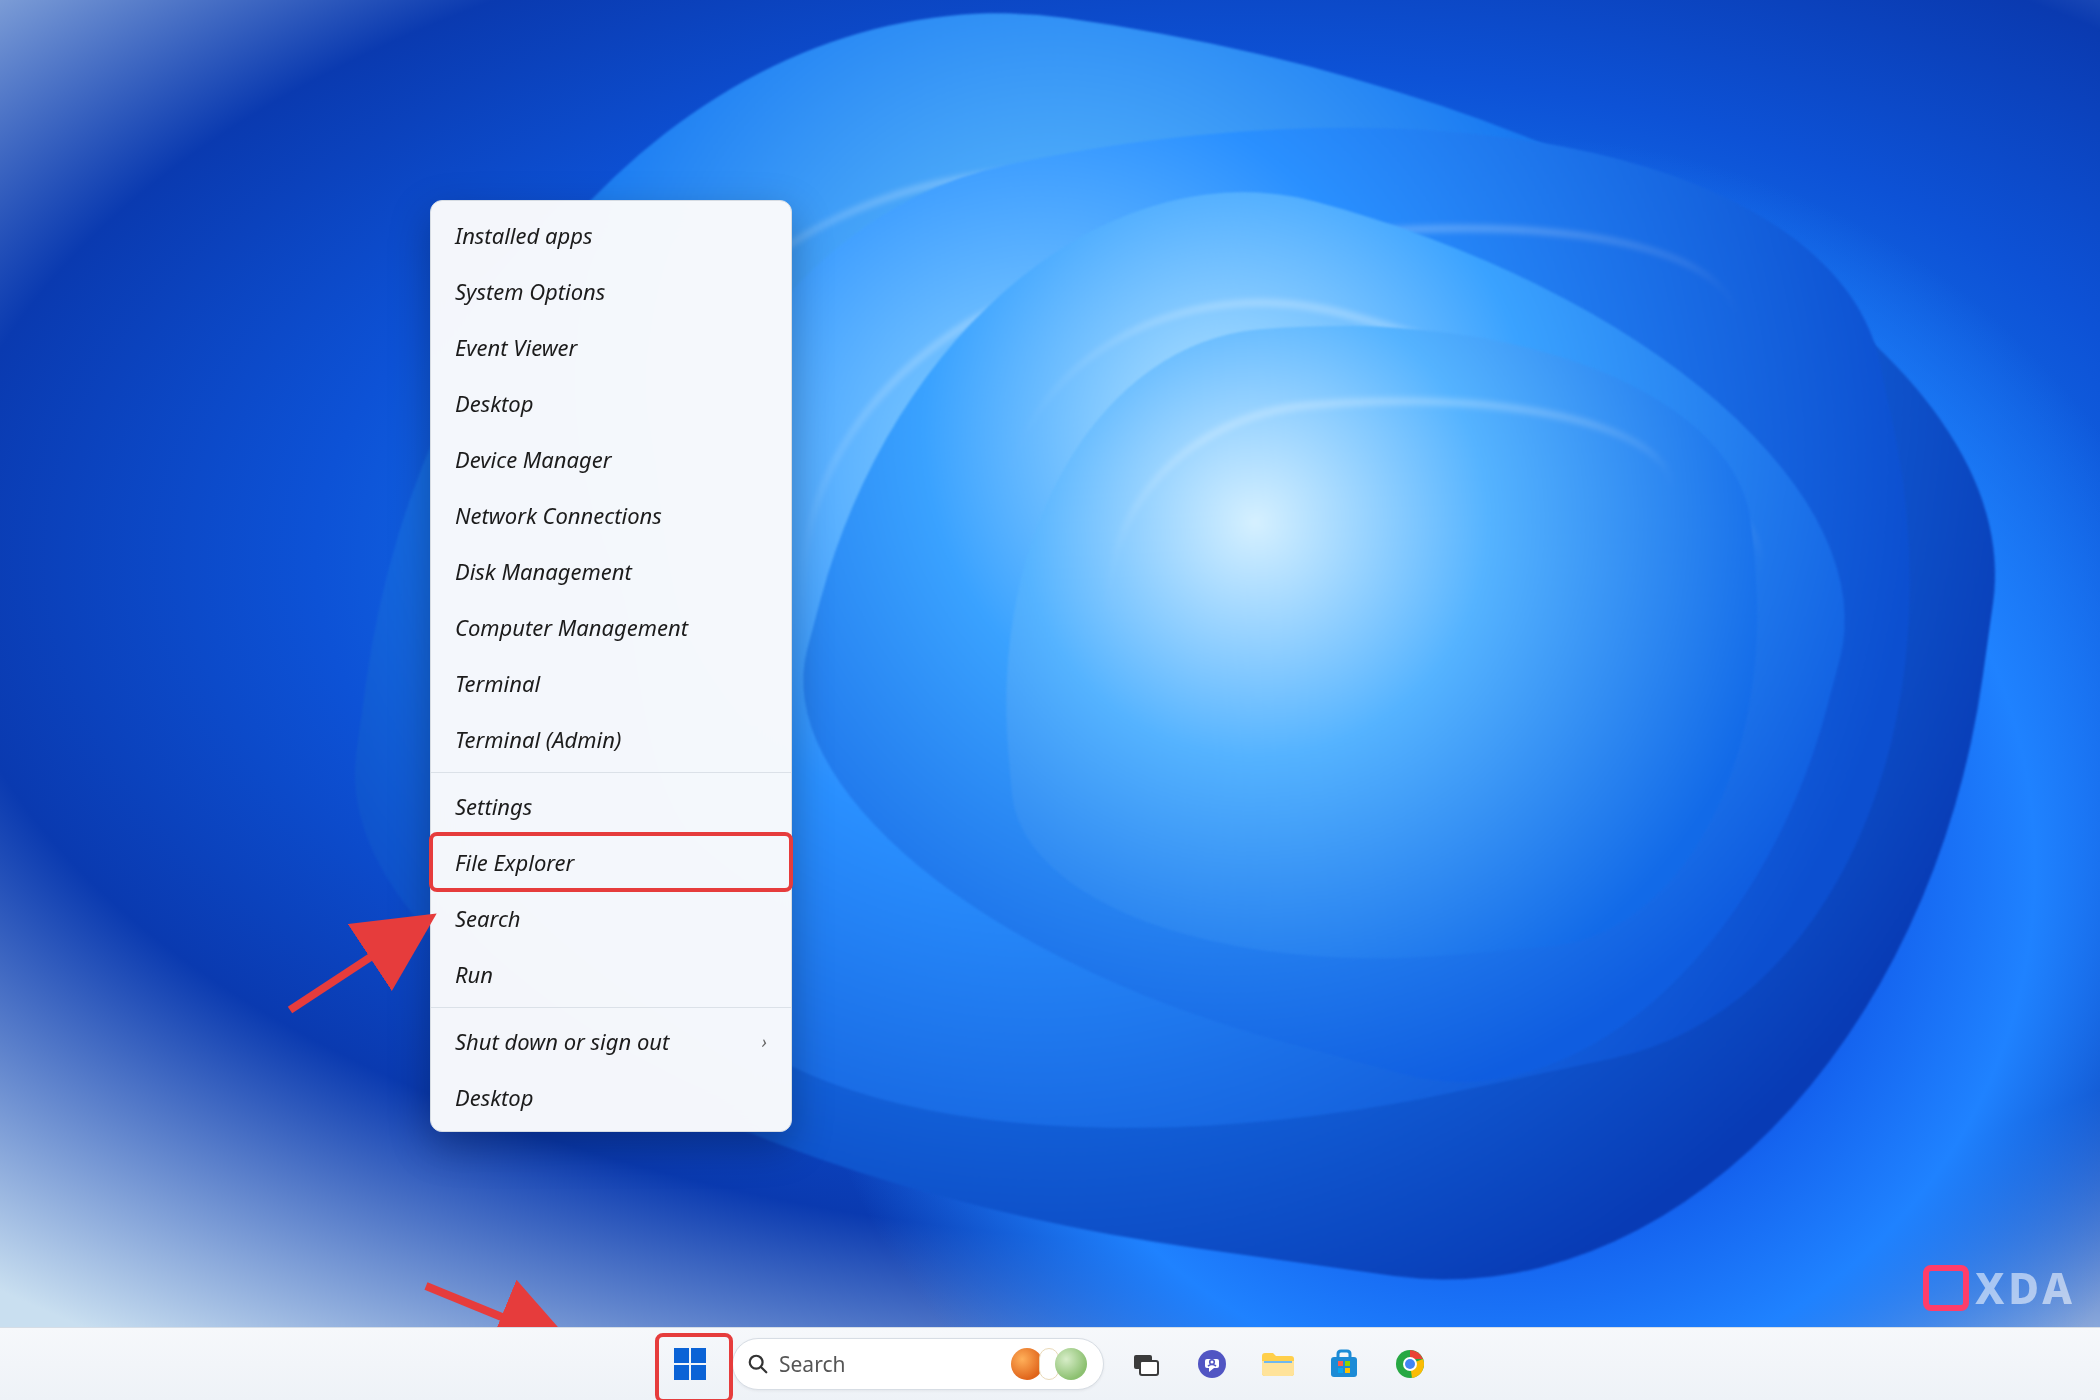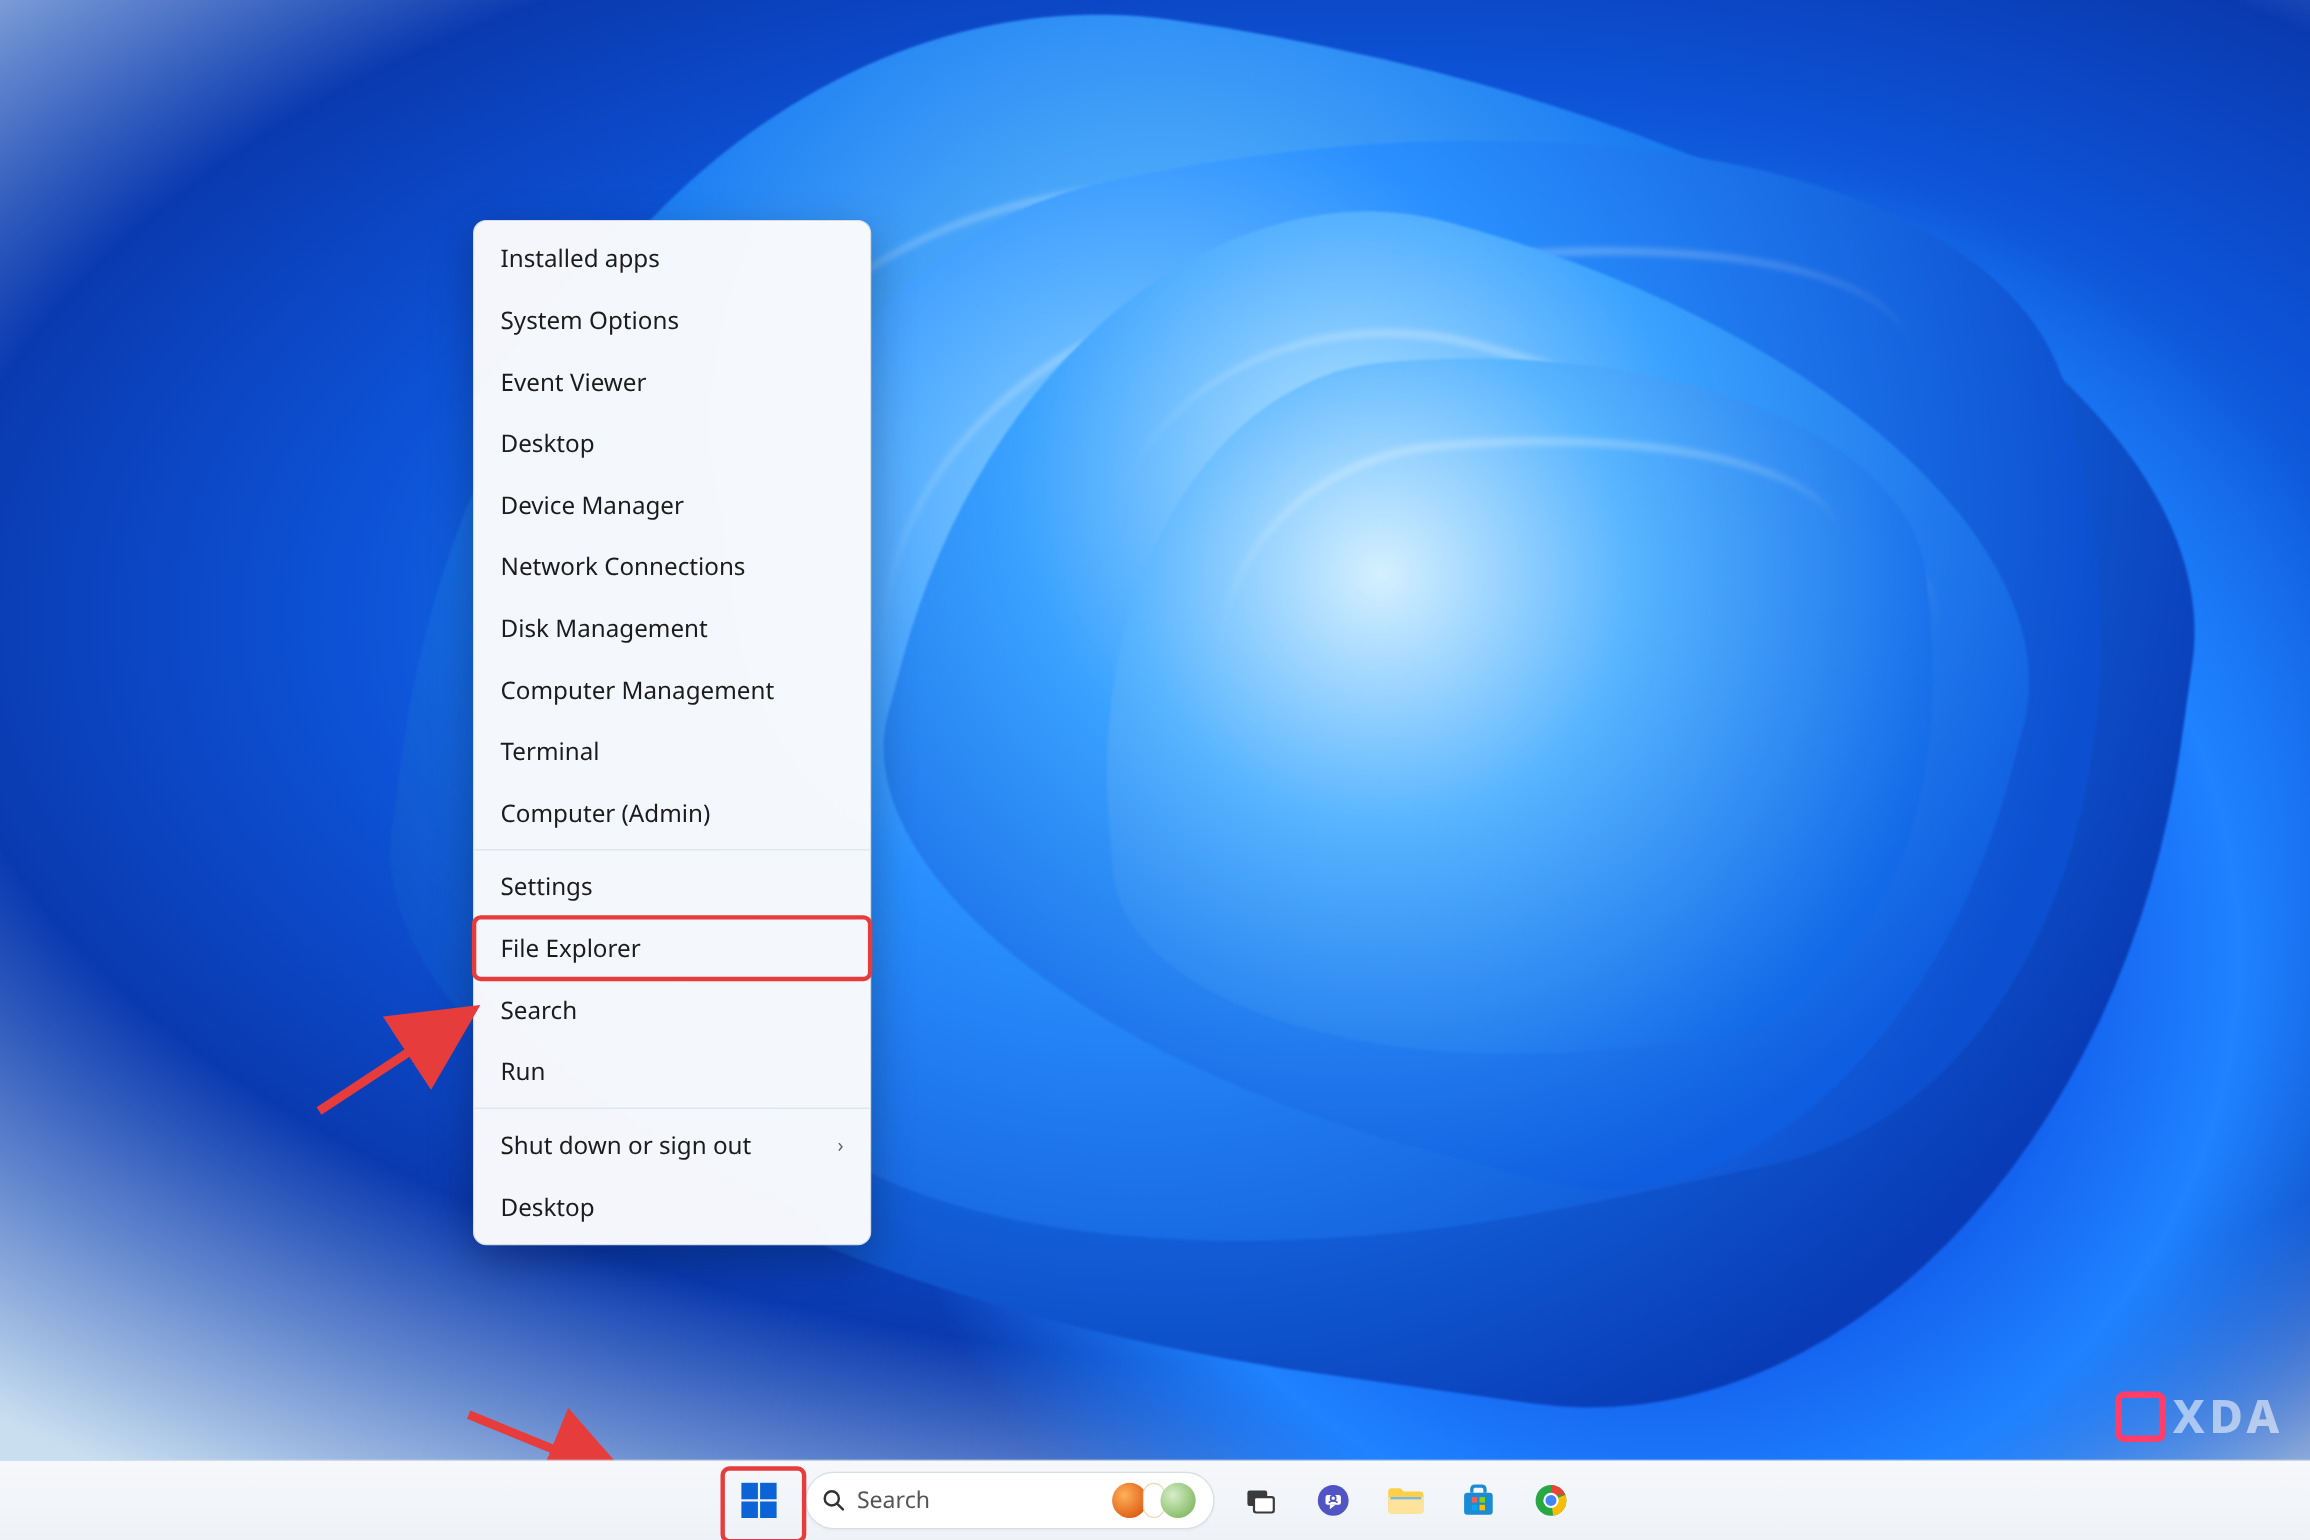--- a/index.html
+++ b/index.html
@@ -101,20 +101,21 @@
     position: absolute;
     left: 430px;
     top: 200px;
     width: 360px;
     background: rgba(249,250,252,0.98);
     border: 1px solid #d6dce3;
     border-radius: 12px;
     box-shadow: 0 14px 40px rgba(0,0,0,0.28);
     padding: 6px 0;
     backdrop-filter: blur(18px);
+    font-style: italic;
   }
   .winx-item {
     font-size: 22px;
     color: #1c1c1c;
     padding: 13px 24px;
     display: flex;
     align-items: center;
     justify-content: space-between;
     cursor: default;
     position: relative;
@@ -198,21 +199,21 @@
     <div class="winx-item">
       <span>Disk Management</span>
     </div>
     <div class="winx-item">
       <span>Computer Management</span>
     </div>
     <div class="winx-item">
       <span>Terminal</span>
     </div>
     <div class="winx-item">
-      <span>Computer (Admin)</span>
+      <span>Terminal (Admin)</span>
     </div>
     <div class="winx-sep"></div>
     <div class="winx-item">
       <span>Settings</span>
     </div>
     <div class="winx-item highlight">
       <span>File Explorer</span>
     </div>
     <div class="winx-item">
       <span>Search</span>

